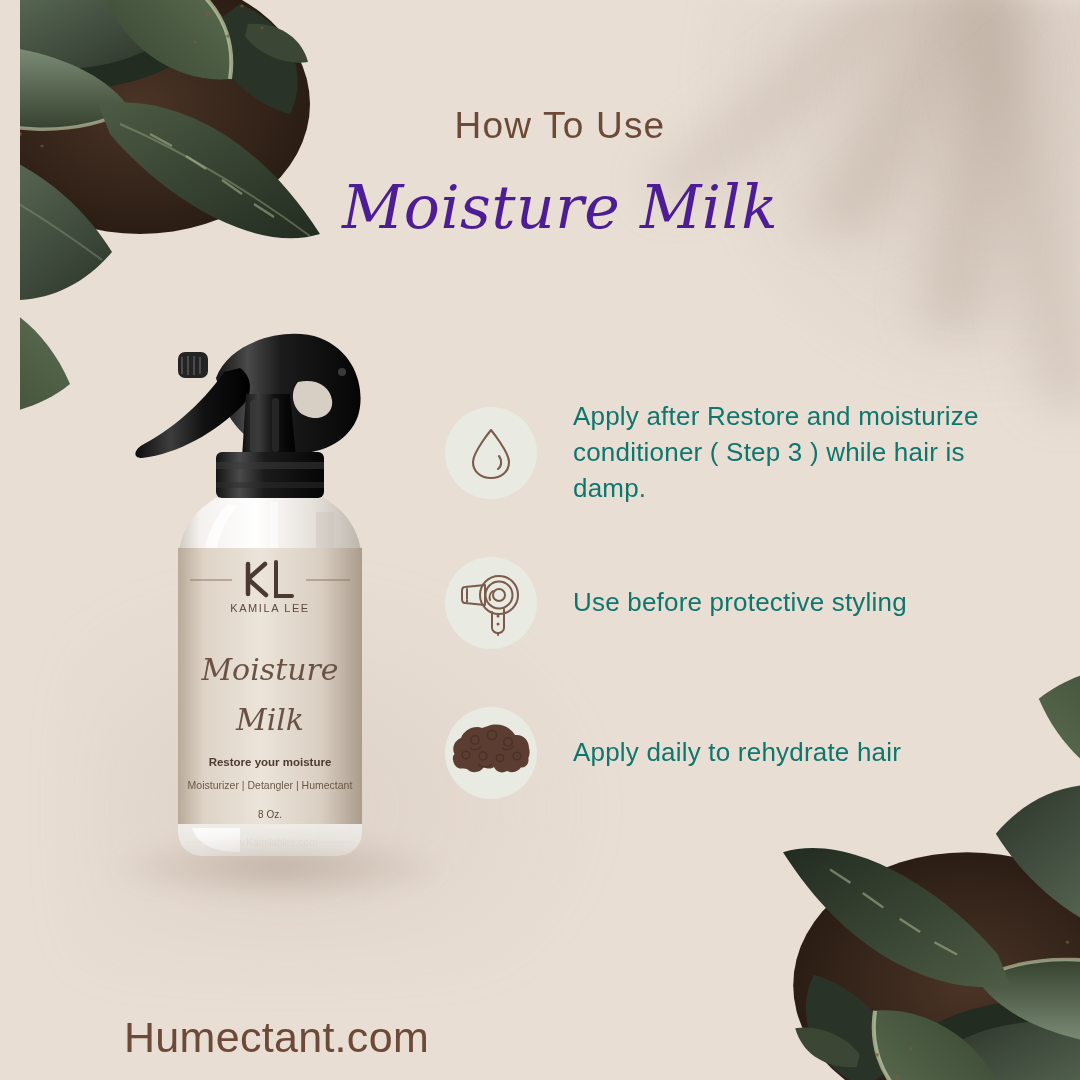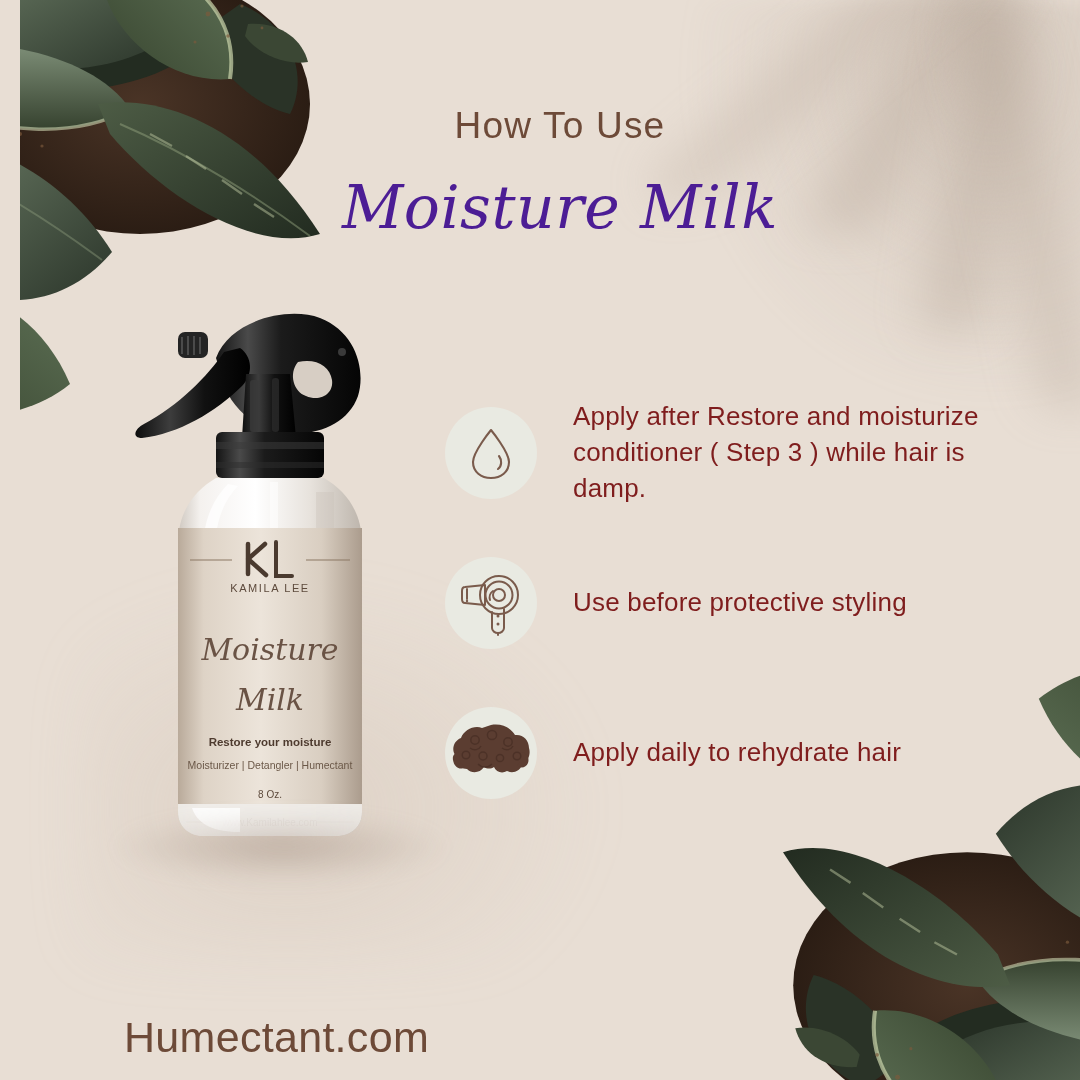--- a/index.html
+++ b/index.html
@@ -47,32 +47,32 @@
   
   .steps{position:absolute;left:425px;top:378px;width:560px;}
   .step{display:flex;align-items:center;height:150px;}
   .badge{
     width:92px;height:92px;border-radius:50%;background:#e9eae2;
     flex:0 0 92px;display:flex;align-items:center;justify-content:center;
     position:relative;
   }
   .badge svg{display:block;overflow:visible;}
   .step-text{
-    margin-left:36px;color:#7f1d1d;font-size:26px;line-height:1.38;
+    margin-left:36px;color:#0f766e;font-size:26px;line-height:1.38;
     letter-spacing:.2px;max-width:420px;
   }
 
   
   .footer{
     position:absolute;left:104px;bottom:18px;
     font-size:43px;color:#6d4a38;letter-spacing:.3px;
   }
 
   
-  .bottle-wrap{position:absolute;left:100px;top:292px;width:320px;height:580px;}
+  .bottle-wrap{position:absolute;left:100px;top:312px;width:320px;height:580px;}
   .bottle-shadow{
     position:absolute;left:-10px;top:520px;width:340px;height:70px;border-radius:50%;
     background:radial-gradient(ellipse at 50% 50%,rgba(150,130,116,.40),rgba(150,130,116,0) 70%);
     filter:blur(9px);
   }
 </style>
 </head>
 <body>
 
 <div class="canvas">

